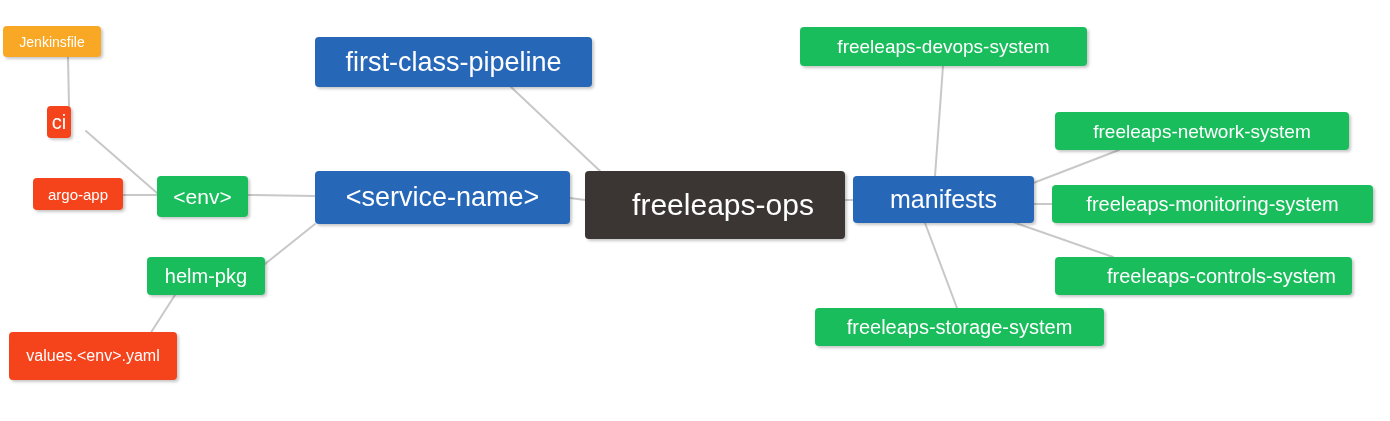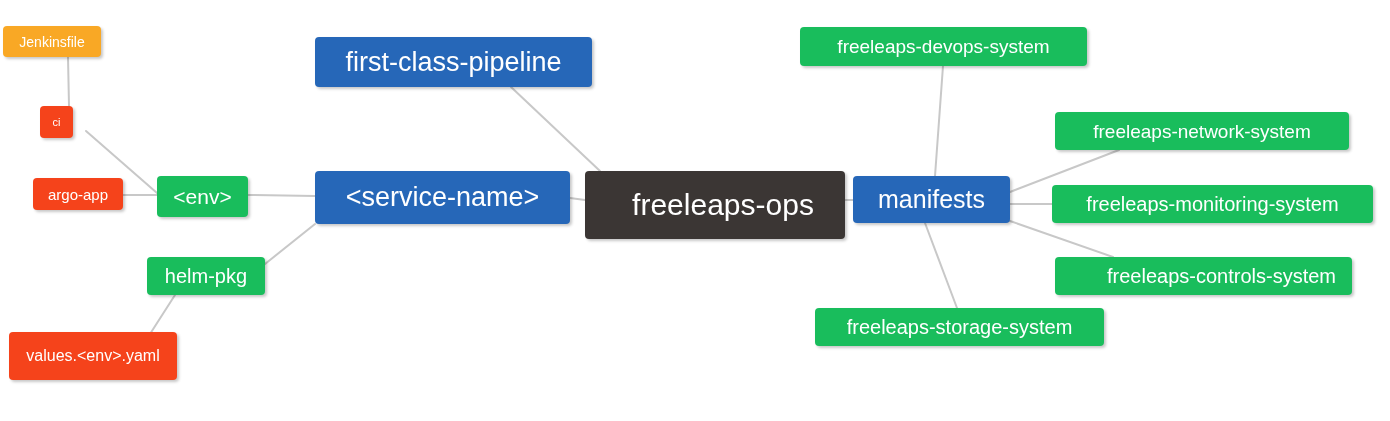--- a/index.html
+++ b/index.html
@@ -57,28 +57,28 @@
       <path d="M 570,198 L 585,200" stroke="#c8c8c8" stroke-width="2" fill="none" stroke-linecap="round"></path>
       <path d="M 845,200 L 853,200" stroke="#c8c8c8" stroke-width="2" fill="none" stroke-linecap="round"></path>
       <path d="M 935,176 L 943,66" stroke="#c8c8c8" stroke-width="2" fill="none" stroke-linecap="round"></path>
       <path d="M 1010,192 L 1119,150" stroke="#c8c8c8" stroke-width="2" fill="none" stroke-linecap="round"></path>
       <path d="M 1010,204 L 1052,204" stroke="#c8c8c8" stroke-width="2" fill="none" stroke-linecap="round"></path>
       <path d="M 1010,221 L 1113,257" stroke="#c8c8c8" stroke-width="2" fill="none" stroke-linecap="round"></path>
       <path d="M 925,223 L 957,308" stroke="#c8c8c8" stroke-width="2" fill="none" stroke-linecap="round"></path>
     </svg>
   <div id="node-layer">
       <div class="node node-orange" style="left: 3px; top: 26px; width: 98px; height: 31px; font-size: 14px;">Jenkinsfile</div>
-      <div class="node node-red" style="left: 40px; top: 106px; width: 33px; height: 32px; font-size: 11px;">ci</div>
+      <div class="node node-red" style="left: 47px; top: 106px; width: 24px; height: 32px; font-size: 20px;">ci</div>
       <div class="node node-red" style="left: 33px; top: 178px; width: 90px; height: 32px; font-size: 15px;">argo-app</div>
       <div class="node node-green" style="left: 157px; top: 176px; width: 91px; height: 41px; font-size: 21px;">&lt;env&gt;</div>
       <div class="node node-green" style="left: 147px; top: 257px; width: 118px; height: 38px; font-size: 20px;">helm-pkg</div>
       <div class="node node-red" style="left: 9px; top: 332px; width: 168px; height: 48px; font-size: 16px;">values.&lt;env&gt;.yaml</div>
       <div class="node node-blue" style="left: 315px; top: 37px; width: 277px; height: 50px; font-size: 27px;">first-class-pipeline</div>
       <div class="node node-blue" style="left: 315px; top: 171px; width: 255px; height: 53px; font-size: 27px;">&lt;service-name&gt;</div>
       <div class="node node-root" style="left: 585px; top: 171px; width: 260px; height: 68px; font-size: 30px; padding-left: 16px;">freeleaps-ops</div>
-      <div class="node node-blue" style="left: 853px; top: 176px; width: 157px; height: 47px; font-size: 25px;">manifests</div>
+      <div class="node node-blue" style="left: 853px; top: 176px; width: 181px; height: 47px; font-size: 25px;">manifests</div>
       <div class="node node-green" style="left: 800px; top: 27px; width: 287px; height: 39px; font-size: 19px;">freeleaps-devops-system</div>
       <div class="node node-green" style="left: 1055px; top: 112px; width: 294px; height: 38px; font-size: 19px;">freeleaps-network-system</div>
       <div class="node node-green" style="left: 1052px; top: 185px; width: 321px; height: 38px; font-size: 20px;">freeleaps-monitoring-system</div>
       <div class="node node-green" style="left: 1055px; top: 257px; width: 297px; height: 38px; font-size: 20px; padding-left: 36px;">freeleaps-controls-system</div>
       <div class="node node-green" style="left: 815px; top: 308px; width: 289px; height: 38px; font-size: 20px;">freeleaps-storage-system</div>
     </div>
 </div>
 
 </body></html>

